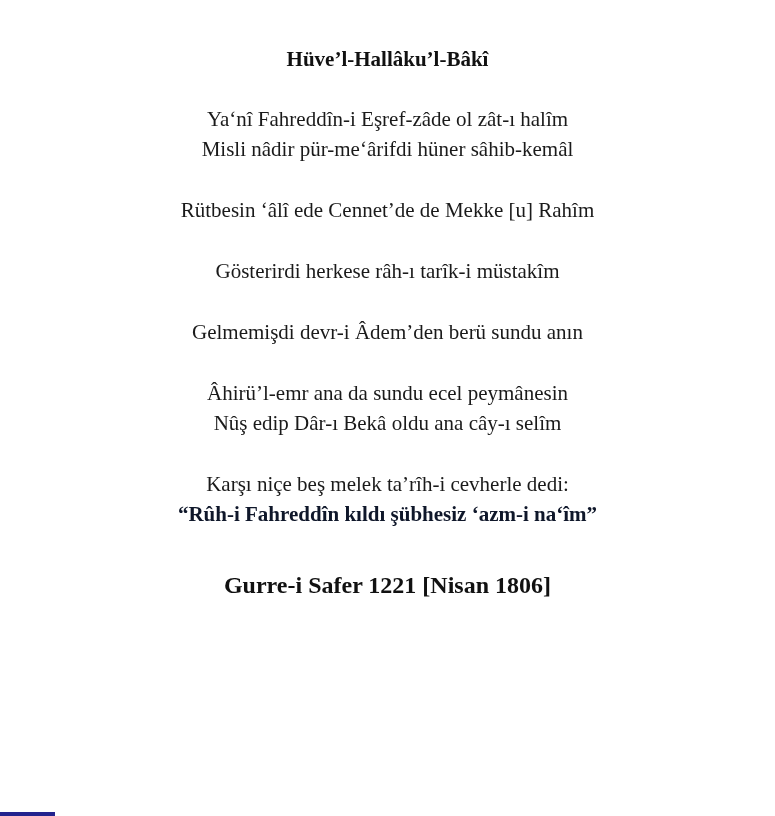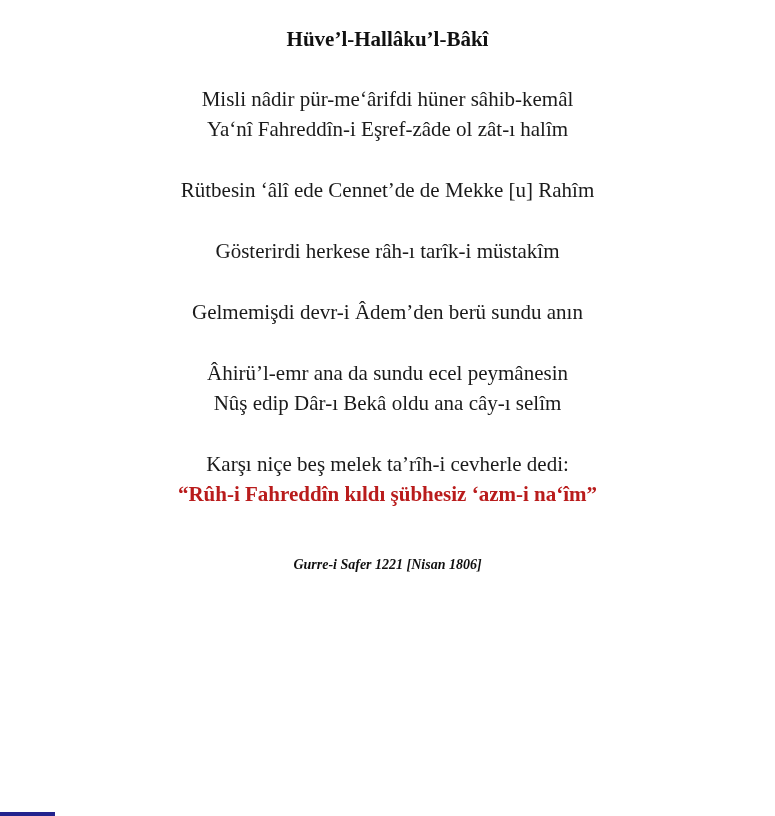--- a/index.html
+++ b/index.html
@@ -2,68 +2,67 @@
 <html><head>
 <meta charset="utf-8">
 <style>
   html, body { margin: 0; padding: 0; background: #ffffff; }
   .page {
     position: relative;
     width: 775px;
     height: 816px;
     background: #ffffff;
     box-sizing: border-box;
-    padding-top: 24px;
+    padding-top: 44px;
     text-align: center;
     font-family: "Liberation Serif", "DejaVu Serif", serif;
     color: #1a1a1a;
     overflow: hidden;
   }
   .title {
     font-size: 21px;
     line-height: 30px;
     font-weight: bold;
     margin: 0 0 30px 0;
     color: #111111;
   }
   .couplet { margin: 0 0 31px 0; }
   .line {
     font-size: 21px;
     line-height: 30px;
     white-space: nowrap;
   }
-  .line.bold { font-weight: bold; color: #b91c1c; }
+  .line.bold { font-weight: bold; color: #0f172a; }
   .date-line {
-    font-size: 14px;
+    font-size: 24px;
     line-height: 30px;
     font-weight: bold;
     color: #111111;
     margin-top: 41px;
-    font-style: italic;
   }
   .bottom-accent-bar {
     position: absolute;
     left: 0;
     bottom: 0;
     width: 55px;
     height: 4px;
     background: #23238e;
   }
 </style>
 </head>
 <body>
 
 <div class="page">
 
   <h1 class="title">Hüve’l-Hallâku’l-Bâkî</h1>
 
 
   <div class="couplet">
+    <div class="line">Ya‘nî Fahreddîn-i Eşref-zâde ol zât-ı halîm</div>
     <div class="line">Misli nâdir pür-me‘ârifdi hüner sâhib-kemâl</div>
-    <div class="line">Ya‘nî Fahreddîn-i Eşref-zâde ol zât-ı halîm</div>
   </div>
 
   <div class="couplet">
     <div class="line">Rütbesin ‘âlî ede Cennet’de de Mekke [u] Rahîm</div>
   </div>
 
   <div class="couplet">
     <div class="line">Gösterirdi herkese râh-ı tarîk-i müstakîm</div>
   </div>
 

